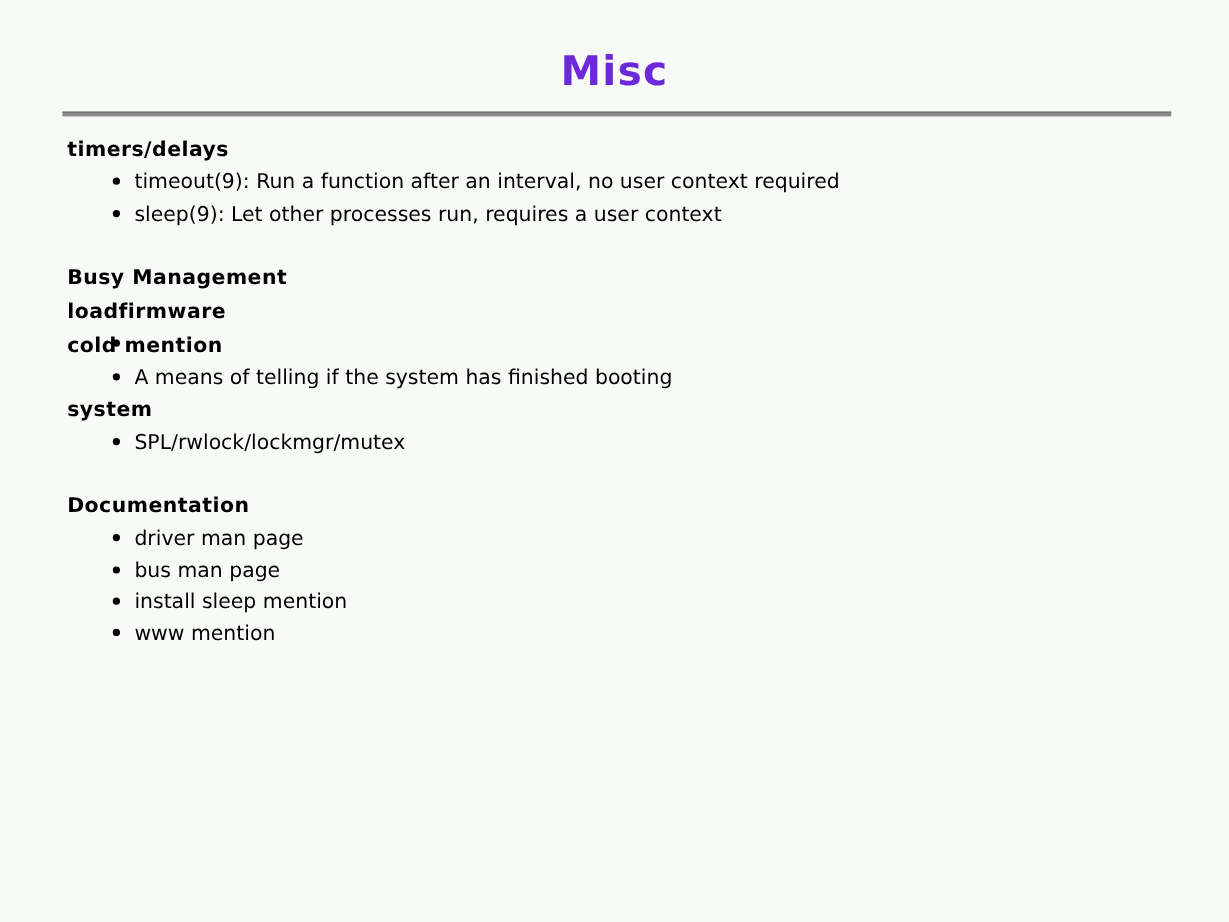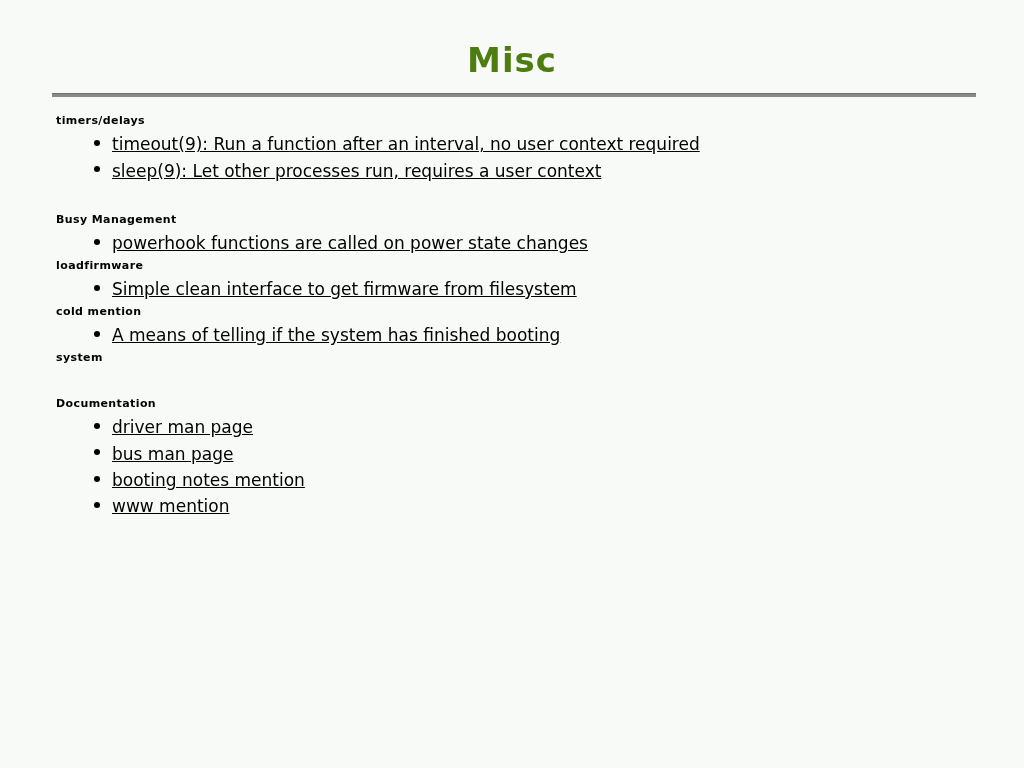--- a/index.html
+++ b/index.html
@@ -21,47 +21,46 @@
     box-sizing: border-box;
   }
   .slide-title {
     text-align: center;
     font-size: 34px;
     font-weight: bold;
     letter-spacing: 1px;
     margin: 0;
     padding-top: 42px;
     line-height: 1.1;
-    color: #4d7c0f;
+    color: #6d28d9;
   }
   .title-rule {
     margin: 14px 48px 0 52px;
     height: 3px;
     background: #8a8a8a;
     border-top: 1px solid #6f6f6f;
   }
   .content {
     padding: 14px 48px 0 56px;
   }
   .section {
     margin: 0;
   }
   .section-heading {
-    font-size: 11px;
+    font-size: 17px;
     font-weight: bold;
     line-height: 1.35;
     margin: 0;
     padding: 3px 0 2px 0;
     letter-spacing: 0.4px;
   }
   ul.bullets {
     list-style: none;
     margin: 0;
     padding: 0 0 0 38px;
-    text-decoration: underline;
   }
   ul.bullets li {
     font-size: 17px;
     line-height: 1.55;
     position: relative;
     padding-left: 18px;
     white-space: nowrap;
   }
   ul.bullets li .bullet-dot {
     position: absolute;
@@ -91,49 +90,49 @@
       <ul class="bullets">
         <li><span class="bullet-dot"></span><span>timeout(9): Run a function after an interval, no user context required</span></li>
         <li><span class="bullet-dot"></span><span>sleep(9): Let other processes run, requires a user context</span></li>
       </ul>
     </div>
 
     <div class="gap"></div>
 
     <div class="section">
       <div class="section-heading">Busy Management</div>
-      <ul class="bullets">
-        <li><span class="bullet-dot"></span><span>powerhook functions are called on power state changes</span></li>
-      </ul>
     </div>
 
     <div class="section">
       <div class="section-heading">loadfirmware</div>
       <ul class="bullets">
-        <li><span class="bullet-dot"></span><span>Simple clean interface to get firmware from filesystem</span></li>
+        <li><span class="bullet-dot"></span></li>
       </ul>
     </div>
 
     <div class="section">
       <div class="section-heading">cold mention</div>
       <ul class="bullets">
         <li><span class="bullet-dot"></span><span>A means of telling if the system has finished booting</span></li>
       </ul>
     </div>
 
     <div class="section">
       <div class="section-heading">system</div>
+      <ul class="bullets">
+        <li><span class="bullet-dot"></span><span>SPL/rwlock/lockmgr/mutex</span></li>
+      </ul>
     </div>
 
     <div class="gap"></div>
 
     <div class="section">
       <div class="section-heading">Documentation</div>
       <ul class="bullets">
         <li><span class="bullet-dot"></span><span>driver man page</span></li>
         <li><span class="bullet-dot"></span><span>bus man page</span></li>
-        <li><span class="bullet-dot"></span><span>booting notes mention</span></li>
+        <li><span class="bullet-dot"></span><span>install sleep mention</span></li>
         <li><span class="bullet-dot"></span><span>www mention</span></li>
       </ul>
     </div>
 
   </div>
 </div>
 
 </body></html>

